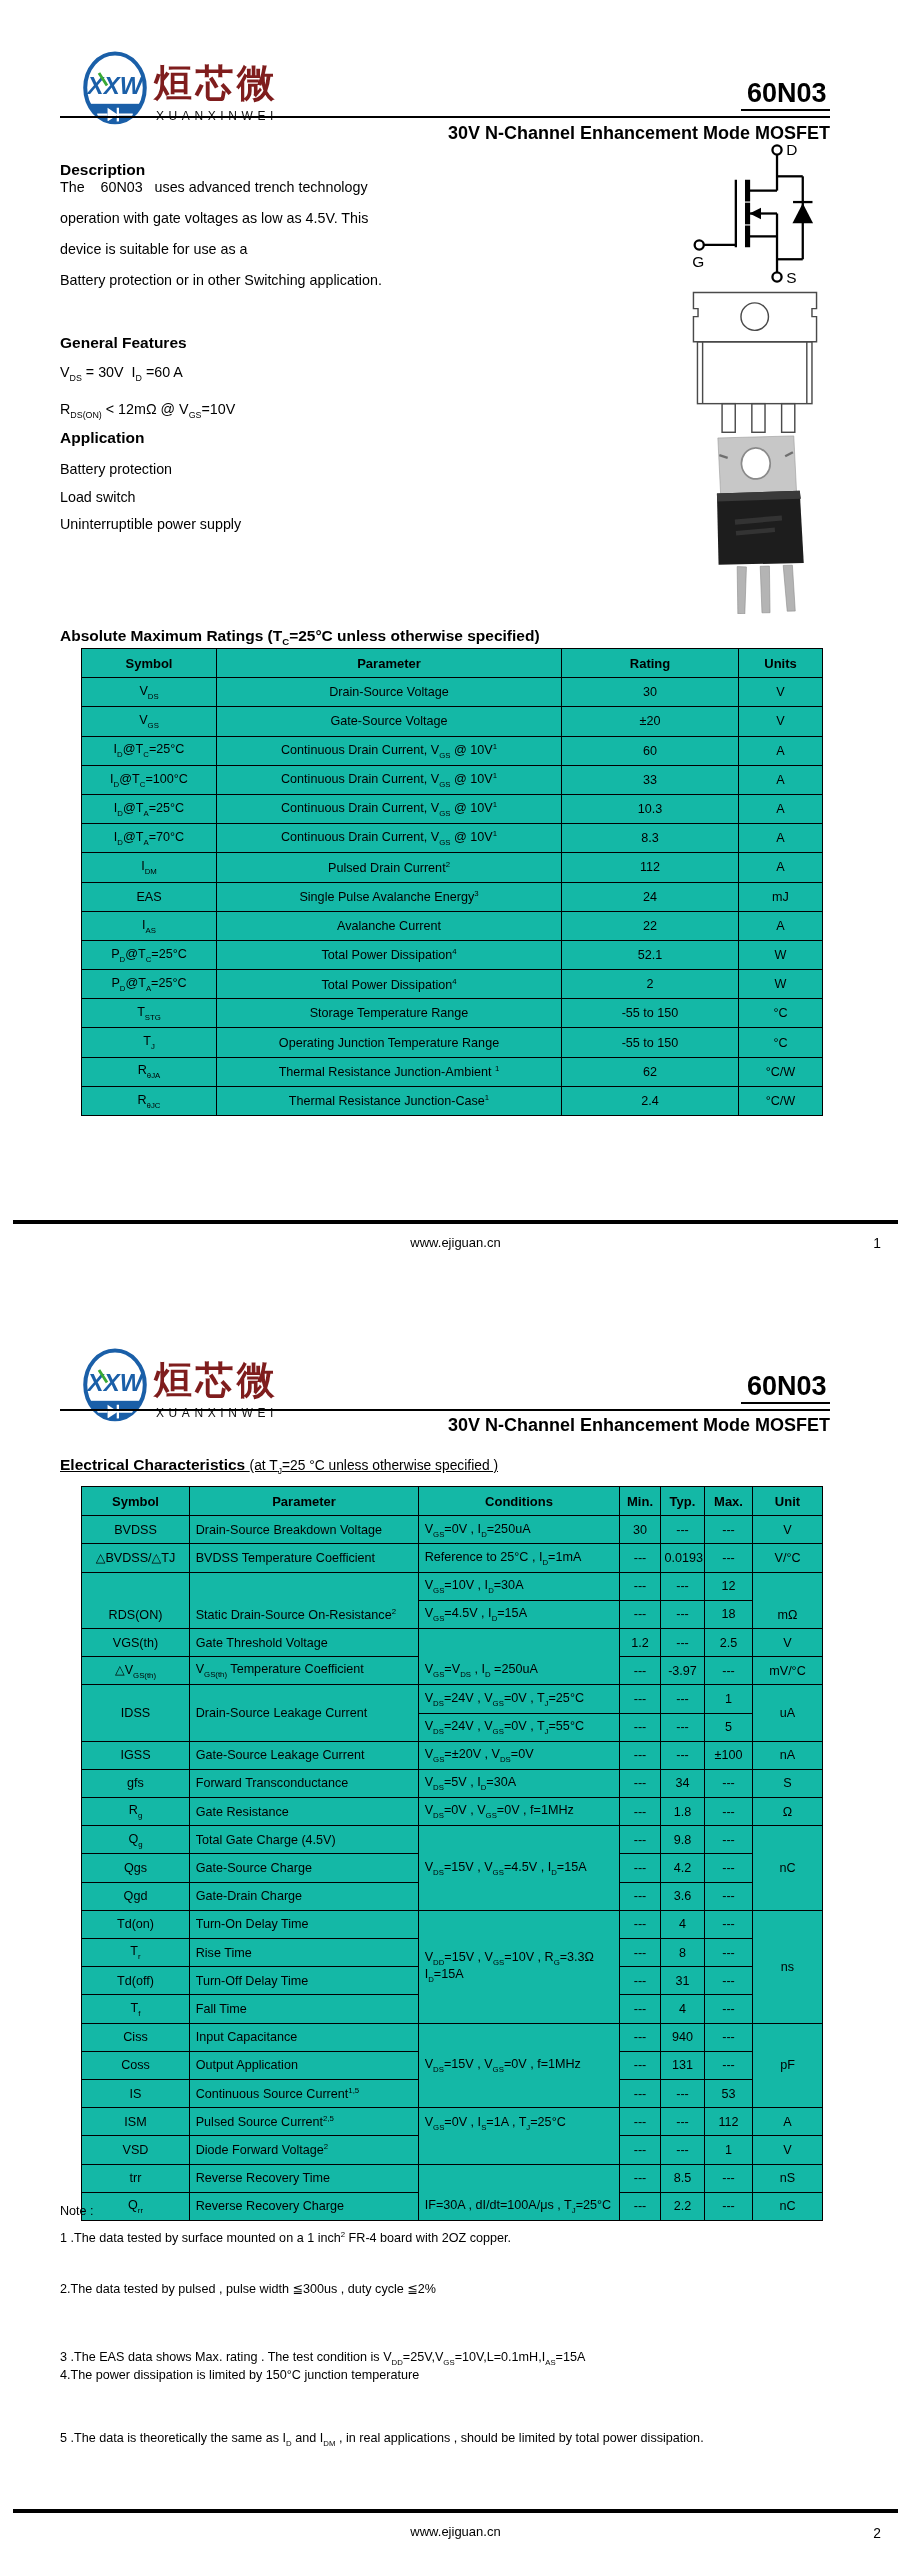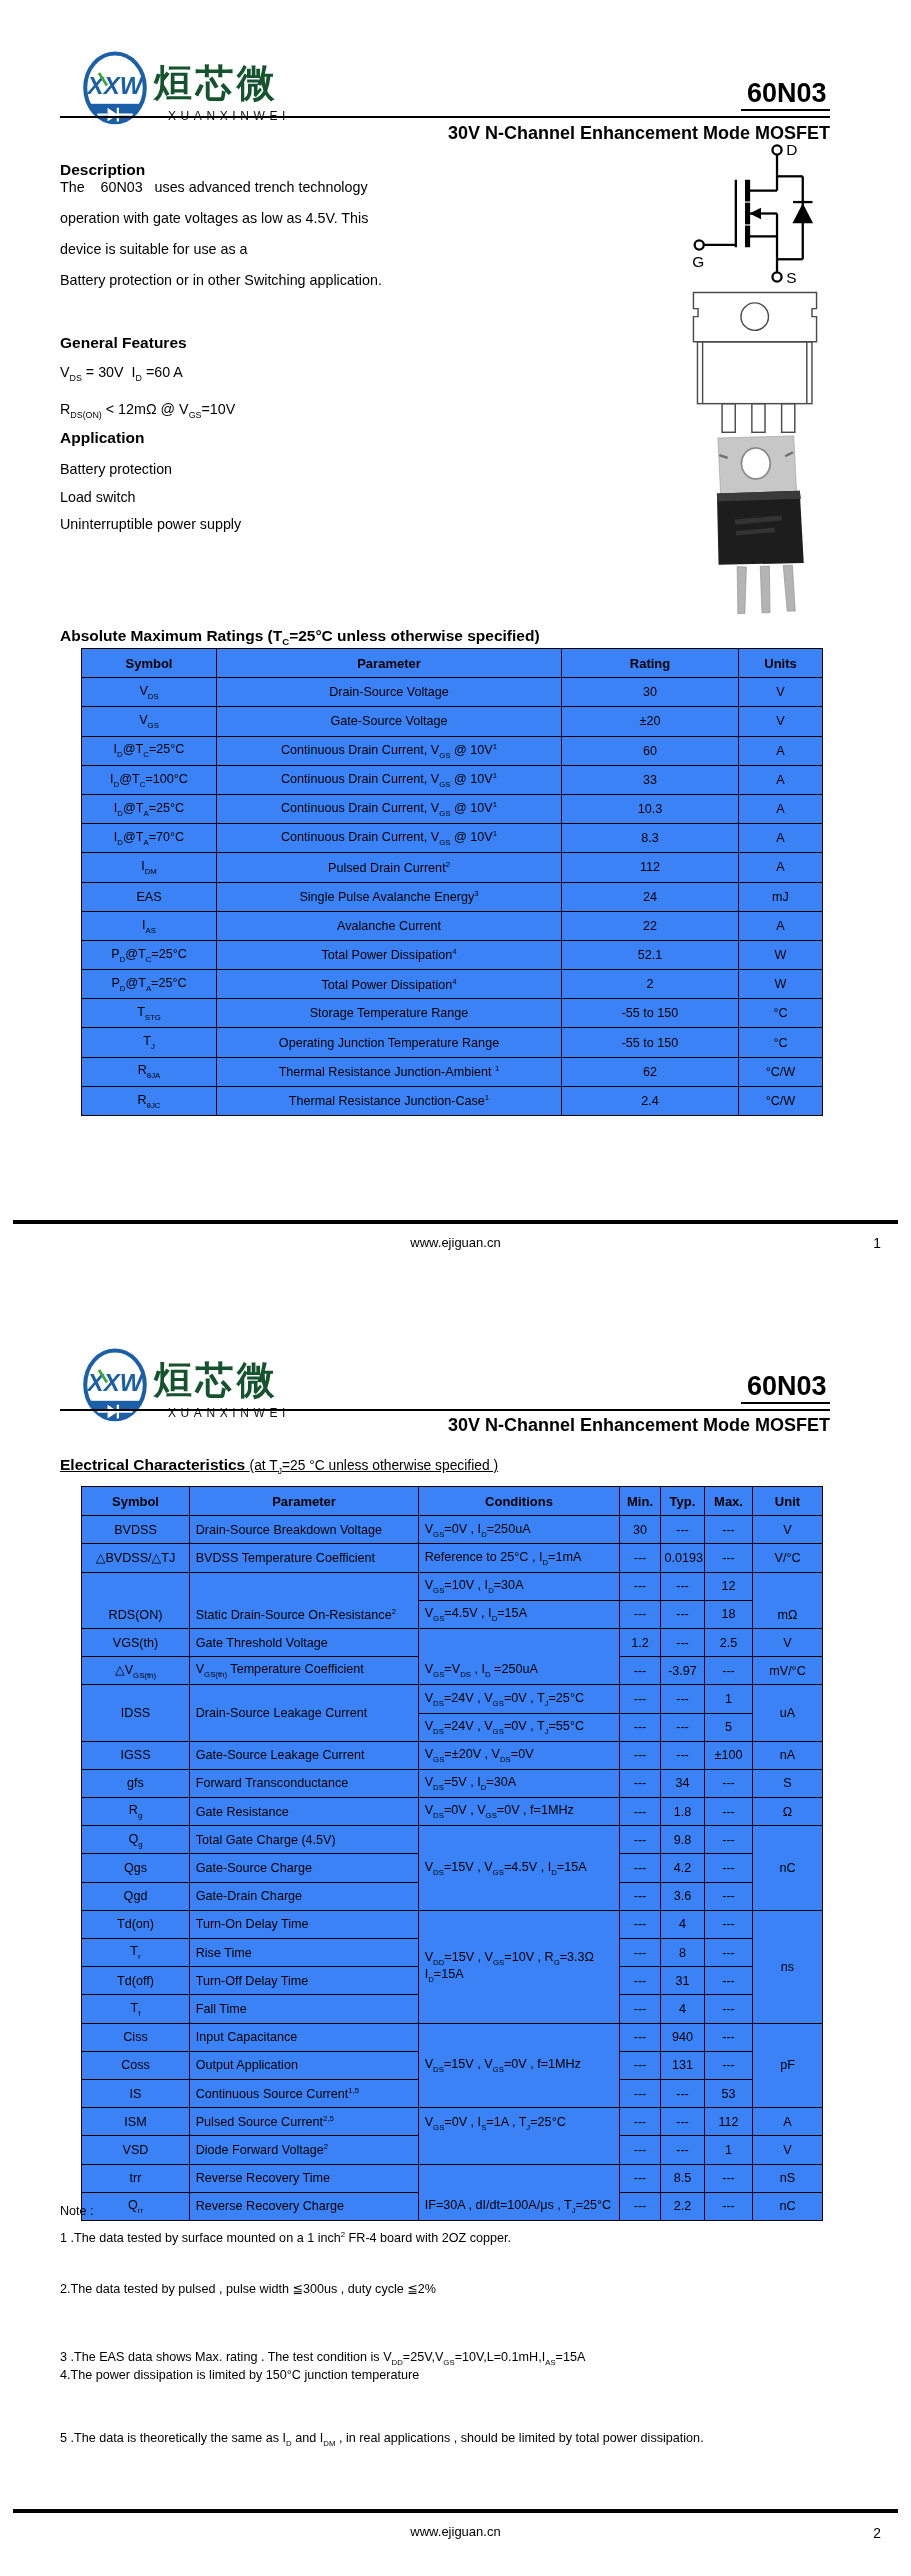--- a/index.html
+++ b/index.html
@@ -3,34 +3,34 @@
 <meta charset="utf-8">
 <style>
   html,body{margin:0;padding:0;background:#fff;}
   body{width:911px;}
   .page{position:relative;width:911px;height:1288px;background:#fff;
         font-family:"Liberation Sans",sans-serif;color:#000;overflow:hidden;}
   .abs{position:absolute;}
   
   .logo{position:absolute;width:218px;height:83px;}
   .logo .cn{position:absolute;left:73px;top:8px;font-size:38px;font-weight:700;
-            letter-spacing:3.4px;color:#14532d;font-family:Liberation Sans, sans-serif;}
-  .logo .en{position:absolute;left:75px;top:59px;font-size:12px;letter-spacing:4.6px;color:#111;margin-left:12px;}
+            letter-spacing:3.4px;color:#7f1d1d;font-family:Liberation Sans, sans-serif;}
+  .logo .en{position:absolute;left:75px;top:59px;font-size:12px;letter-spacing:4.6px;color:#111;}
   .pnwrap{position:absolute;right:81px;text-align:right;}
   .partnum{display:inline-block;font-size:27px;font-weight:700;border-bottom:2.3px solid #000;
            padding:0 3.4px 1.7px 5.7px;line-height:1.05;}
   .hrule{position:absolute;left:60px;width:770px;height:2.3px;background:#000;}
   .subtitle{position:absolute;right:81px;font-size:18px;font-weight:700;}
   
   .h-sec{position:absolute;left:60px;font-size:15.5px;font-weight:700;}
   .flow{position:absolute;left:60px;font-size:14.3px;}
   .flow .ln{line-height:31px;white-space:pre-wrap;}
   .flow.apps .ln{line-height:27.5px;}
   
-  table{border-collapse:collapse;table-layout:fixed;position:absolute;background:#3b82f6;
+  table{border-collapse:collapse;table-layout:fixed;position:absolute;background:#14b8a6;
         border:1.7px solid #000;}
   th,td{border:1.1px solid #000;font-size:12.6px;text-align:center;padding:1.1px 3.4px;
         font-family:"Liberation Sans",sans-serif;}
   th{font-size:13px;height:26px;font-weight:700;}
   .abs-t td{height:26px;}
   .ec-t td{height:25px;}
   .ec-t td.c1,.ec-t td.c2{text-align:left;padding-left:5.7px;}
   td.vtop{vertical-align:top;padding-top:6.9px;}
   td.vbot{vertical-align:bottom;padding-bottom:5.7px;}
   sub{font-size:62%;} sup{font-size:62%;}

